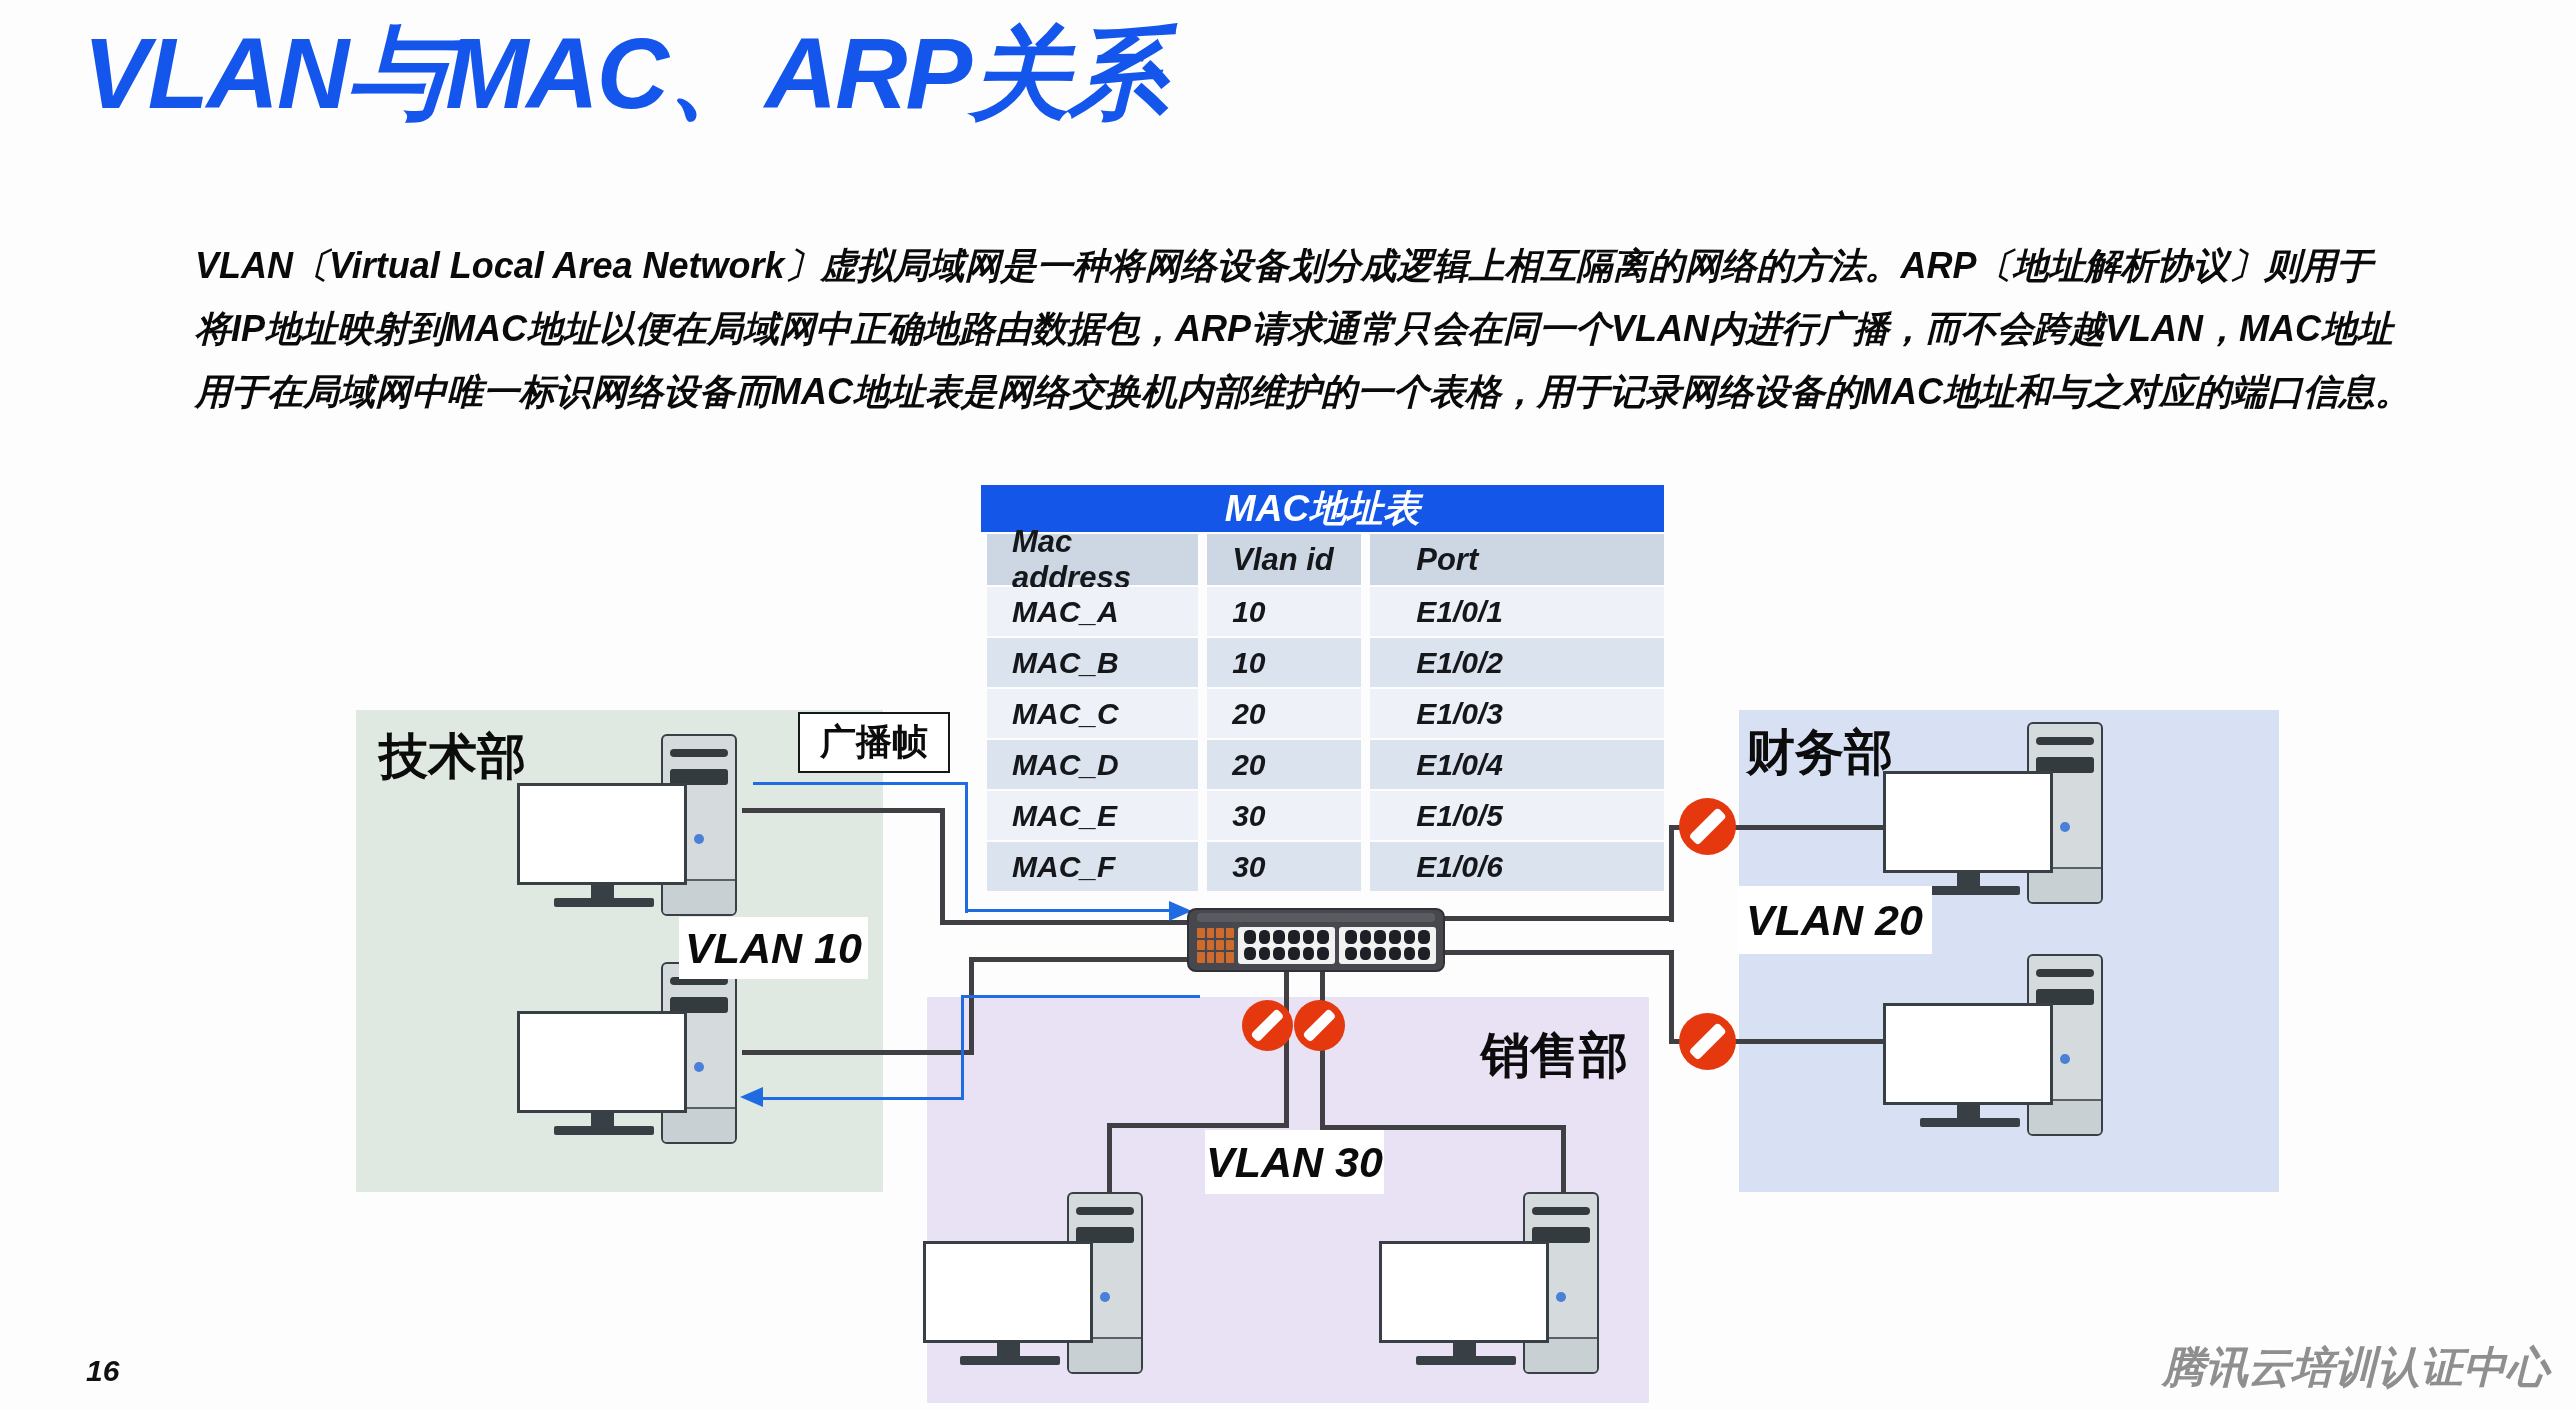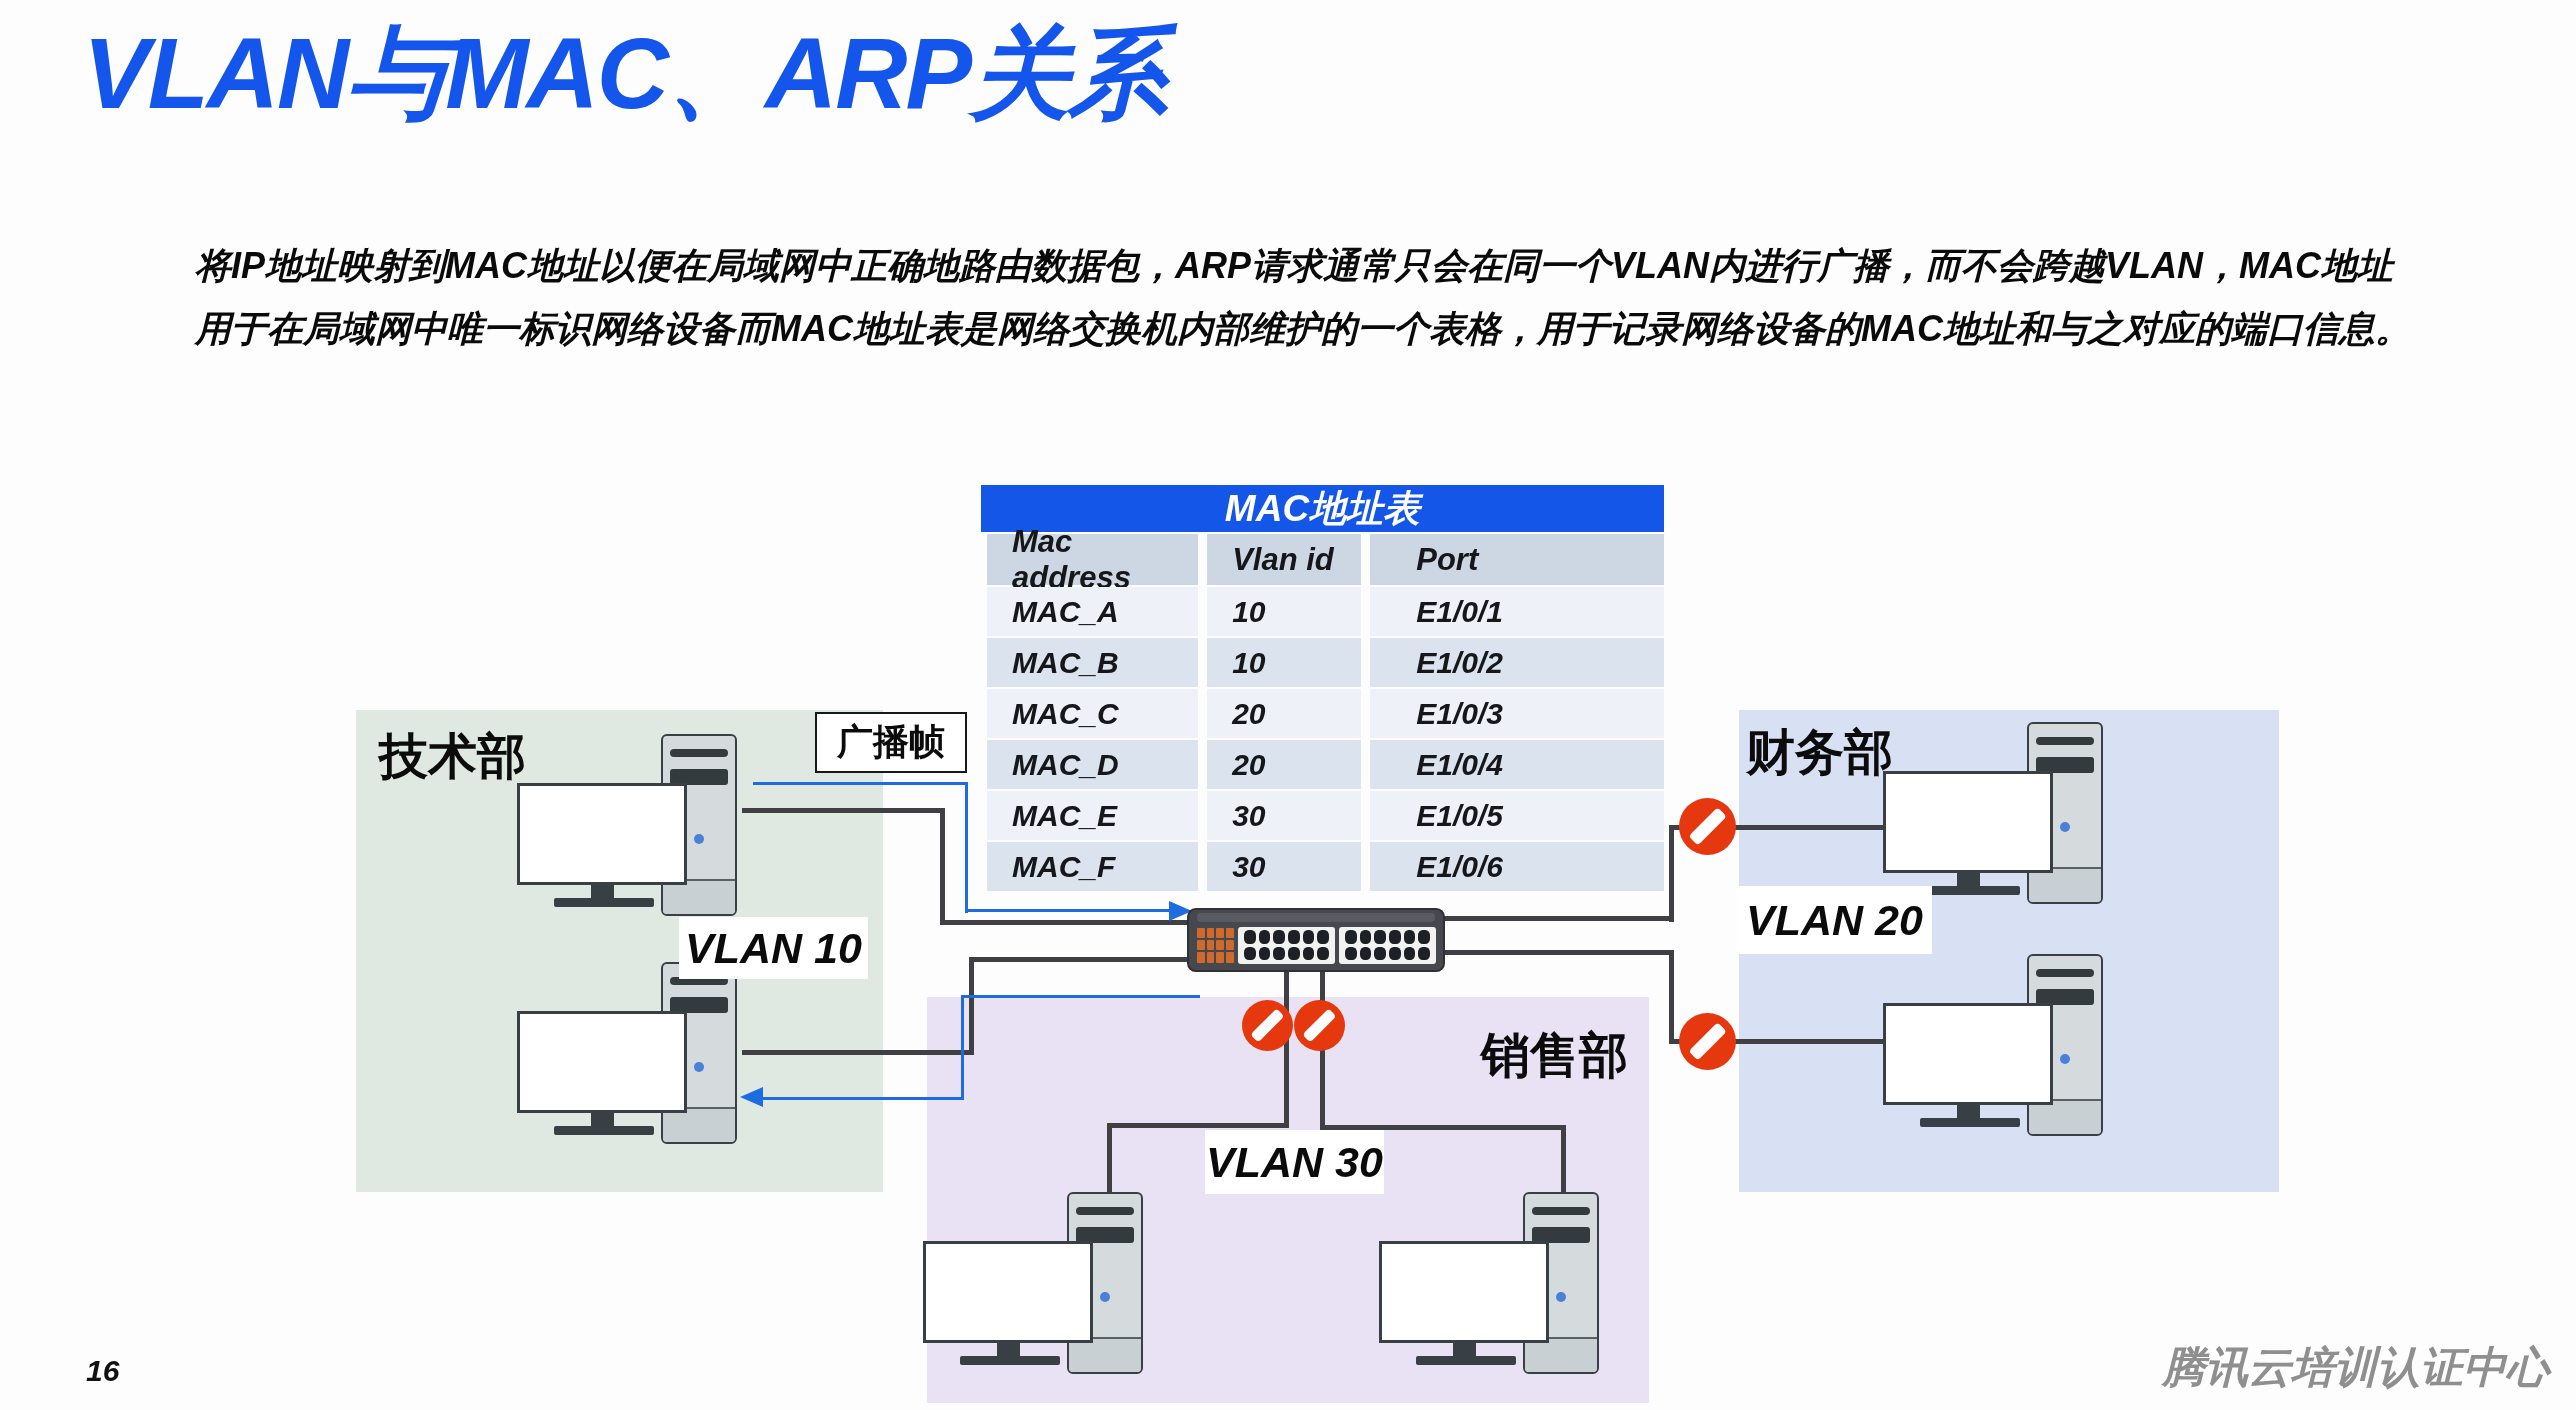--- a/index.html
+++ b/index.html
@@ -36,21 +36,21 @@
   .deptlabel{position:absolute;font-size:49px;font-weight:bold;color:#0c0c0c;white-space:nowrap;}
   .dl-tech{left:379px;top:724px;}
   .dl-fin{left:1746px;top:720px;}
   .dl-sales{left:1481px;top:1023px;}
   .vlanbox{position:absolute;background:#ffffff;display:flex;align-items:center;justify-content:center;
            font-size:43px;font-weight:bold;font-style:italic;color:#0b0b0b;white-space:nowrap;}
   .v10{left:679px;top:917px;width:189px;height:62px;}
   .v20{left:1737px;top:886px;width:195px;height:68px;}
   .v30{left:1205px;top:1130px;width:179px;height:64px;}
   .bcbox{position:absolute;left:798px;top:712px;width:148px;height:57px;background:#fff;border:2.9px solid #17181a;
-         display:flex;align-items:center;justify-content:center;font-size:36px;font-weight:bold;color:#0b0b0b;margin-left:17px;}
+         display:flex;align-items:center;justify-content:center;font-size:36px;font-weight:bold;color:#0b0b0b;}
 
   
   .wire{position:absolute;background:#3f3f44;}
   .bwire{position:absolute;background:#1e6be2;}
   .arr{position:absolute;width:0;height:0;}
   .arr-right{border-top:10.7px solid transparent;border-bottom:10.7px solid transparent;border-left:23.4px solid #1e6be2;}
   .arr-left{border-top:10.7px solid transparent;border-bottom:10.7px solid transparent;border-right:23.4px solid #1e6be2;}
 
   
   .pc{position:absolute;width:229px;height:187px;}
@@ -86,20 +86,21 @@
   .ne-sm{width:51px;height:51px;}
 </style>
 </head>
 <body>
 
 <div class="slide">
 
   <div class="title">VLAN与MAC、ARP关系</div>
 
   <div class="para">
+    <div>VLAN〔Virtual Local Area Network〕虚拟局域网是一种将网络设备划分成逻辑上相互隔离的网络的方法。ARP〔地址解析协议〕则用于</div>
     <div>将IP地址映射到MAC地址以便在局域网中正确地路由数据包，ARP请求通常只会在同一个VLAN内进行广播，而不会跨越VLAN，MAC地址</div>
     <div>用于在局域网中唯一标识网络设备而MAC地址表是网络交换机内部维护的一个表格，用于记录网络设备的MAC地址和与之对应的端口信息。</div>
   </div>
 
   <div class="panel panel-tech"></div>
   <div class="panel panel-fin"></div>
   <div class="panel panel-sales"></div>
 
   <div class="wire" style="left:742px;top:808px;width:203px;height:4.9px;"></div>
   <div class="wire" style="left:940px;top:808px;width:4.9px;height:117px;"></div>

